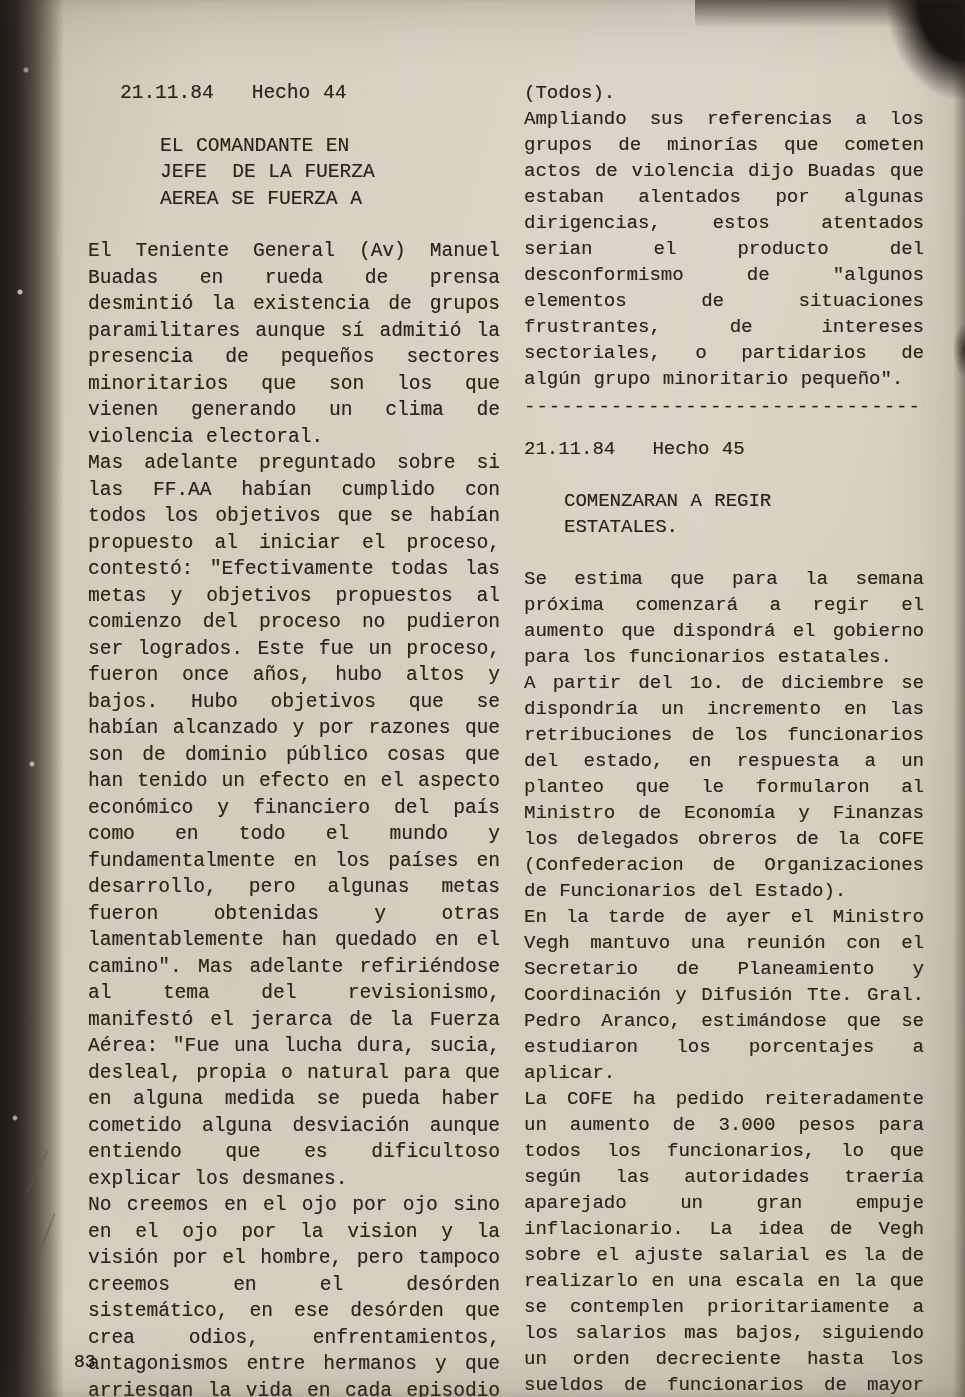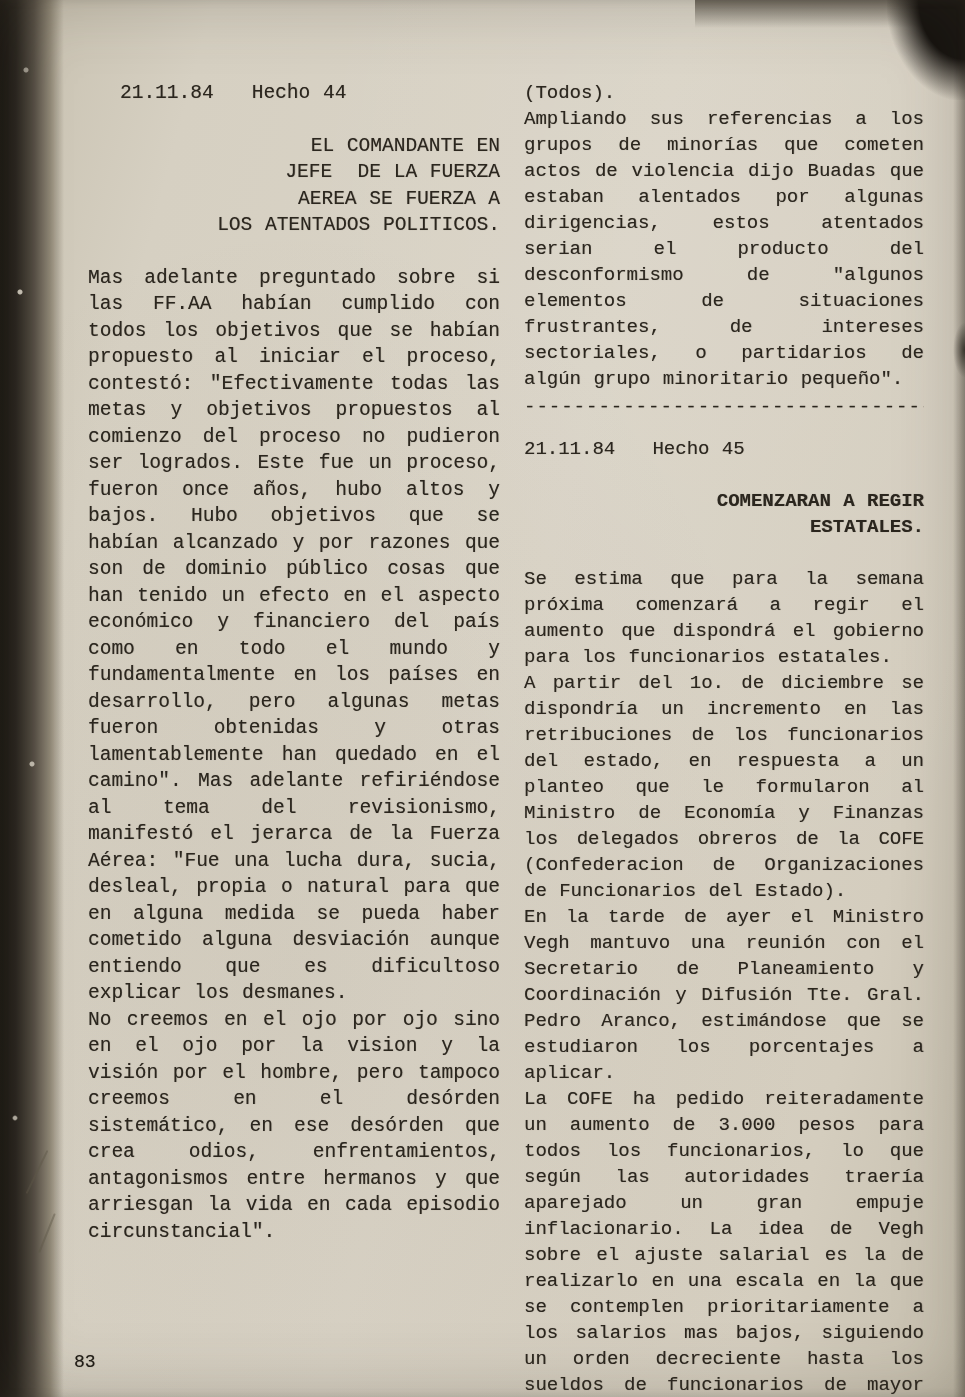--- a/index.html
+++ b/index.html
@@ -59,23 +59,23 @@
     word-spacing:1px;
   }
   .col-left  { left:88px;  width:412px; font-size:19.5px; line-height:26.5px; }
   .col-right { left:524px; width:400px; font-size:19px;   line-height:26px;  }
 
   .dateline { white-space:pre; text-align:left; margin-bottom:26px; }
   .dl-44 { margin-left:32px; }
   .dl-45 { margin-top:16px; margin-bottom:26px; }
 
   .headline { text-align:left; margin-bottom:26px; }
-  .headline .hl-line { white-space:pre;text-align:right; }
+  .headline .hl-line { white-space:pre; }
   .hl-44 { margin-left:72px; }
-  .hl-45 { margin-left:24px;font-weight:bold; }
+  .hl-45 { margin-left:40px; }
 
   .para { margin:0; }
   .todos { text-align:left; }
 
   .separator {
     white-space:nowrap; overflow:hidden; text-align:left;
     letter-spacing:1px; margin-top:2px;
   }
 
   .page-number {
@@ -97,23 +97,23 @@
   <div class="scratch s1"></div>
   <div class="scratch s2"></div>
 
   <div class="col col-left">
     <div class="dateline dl-44">21.11.84   Hecho 44</div>
 
     <div class="headline hl-44">
       <div class="hl-line">EL COMANDANTE EN</div>
       <div class="hl-line">JEFE  DE LA FUERZA</div>
       <div class="hl-line">AEREA SE FUERZA A</div>
-      <div class="hl-line">LOS ATENTADOS POLITICOS.</div>
     </div>
 
+    <p class="para">El Teniente General (Av) Manuel Buadas en rueda de prensa desmintió la existencia de grupos paramilitares aunque sí admitió la presencia de pequeños sectores minoritarios que son los que vienen generando un clima de violencia electoral.</p>
     <p class="para">Mas adelante preguntado sobre si las FF.AA habían cumplido con todos los objetivos que se habían propuesto al iniciar el proceso, contestó: "Efectivamente todas las metas y objetivos propuestos al comienzo del proceso no pudieron ser logrados. Este fue un proceso, fueron once años, hubo altos y bajos. Hubo objetivos que se habían alcanzado y por razones que son de dominio público cosas que han tenido un efecto en el aspecto económico y financiero del país como en todo el mundo y fundamentalmente en los países en desarrollo, pero algunas metas fueron obtenidas y otras lamentablemente han quedado en el camino". Mas adelante refiriéndose al tema del revisionismo, manifestó el jerarca de la Fuerza Aérea: "Fue una lucha dura, sucia, desleal, propia o natural para que en alguna medida se pueda haber cometido alguna desviación aunque entiendo que es dificultoso explicar los desmanes.</p>
     <p class="para">No creemos en el ojo por ojo sino en el ojo por la vision y la visión por el hombre, pero tampoco creemos en el desórden sistemático, en ese desórden que crea odios, enfrentamientos, antagonismos entre hermanos y que arriesgan la vida en cada episodio circunstancial".</p>
   </div>
 
   <div class="col col-right">
     <p class="para todos">(Todos).</p>
     <p class="para">Ampliando sus referencias a los grupos de minorías que cometen actos de violencia dijo Buadas que estaban alentados por algunas dirigencias, estos atentados serian el producto del desconformismo de "algunos elementos de situaciones frustrantes, de intereses sectoriales, o partidarios de algún grupo minoritario pequeño".</p>
 
     <div class="separator">--------------------------------------</div>
 

